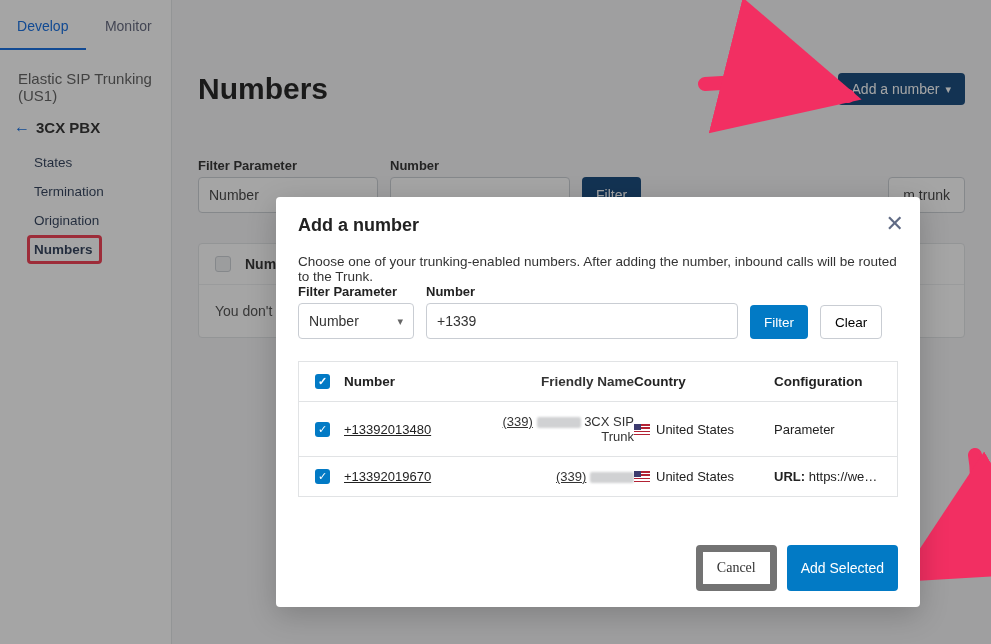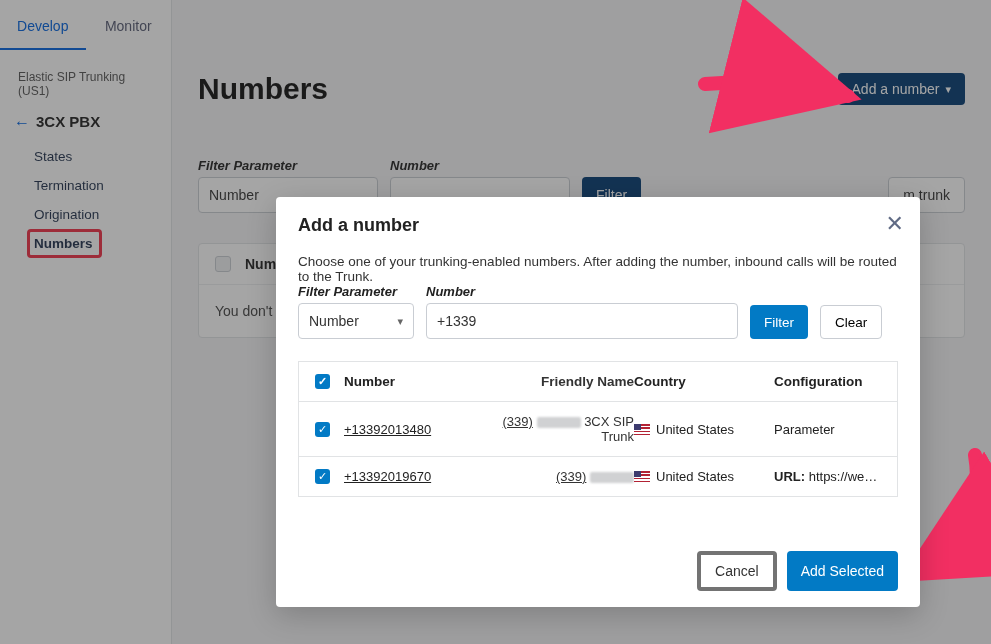--- a/index.html
+++ b/index.html
@@ -3,38 +3,38 @@
 <meta charset="utf-8">
 <style>
   * { box-sizing: border-box; }
   html, body { margin:0; padding:0; font-family: -apple-system, BlinkMacSystemFont, "Segoe UI", Helvetica, Arial, sans-serif; color:#222; }
   .app { width:991px; height:644px; position:relative; background:#0f766e; overflow:hidden; }
 
   .sidebar { position:absolute; left:0; top:0; width:172px; height:644px; background:#fff; border-right:1px solid #e1e3e5; }
   .tabs { display:flex; }
   .tab { flex:1; text-align:center; padding:18px 0 14px; font-size:14px; color:#565b73; cursor:pointer; }
   .tab.active { color:#0263e0; border-bottom:2px solid #0263e0; font-weight:500; }
-  .region { font-size:12px; color:#555; padding:20px 18px 8px; }
+  .region { font-size:15px; color:#555; padding:20px 18px 8px; }
   .crumb-row { display:flex; align-items:center; padding:6px 14px; }
   .back-arrow { color:#0263e0; font-size:16px; margin-right:6px; }
   .crumb { font-weight:700; font-size:15px; }
   .nav-list { padding:6px 0; }
   .nav-item { padding:7px 34px; font-size:13.5px; color:#1f304c; cursor:pointer; }
   .nav-item.highlight { position:relative; }
   .nav-item.highlight .hl-box { position:absolute; left:27px; top:0; right:auto; width:75px; height:100%; border:3px solid #f22f46; border-radius:4px; pointer-events:none;}
   .nav-item.highlight span { font-weight:700; }
 
   .main { position:absolute; left:172px; right:0; top:0; bottom:0; background:#f4f4f6; padding:0 26px; }
   .page-header { display:flex; justify-content:space-between; align-items:center; margin-top:72px; }
   h1.page-title { font-size:30px; font-weight:800; margin:0; color:#111; }
   .btn-primary-dark { background:#043c73; color:#fff; border:none; border-radius:4px; padding:8px 14px; font-size:14px; display:inline-flex; align-items:center; cursor:pointer; }
   .btn-primary-dark .chev { margin-left:6px; font-size:11px; }
 
   .filters-row { display:flex; align-items:flex-end; margin-top:52px; gap:12px; }
-  .field-group label { display:block; font-size:13px; font-weight:700; margin-bottom:4px;font-style:italic; }
+  .field-group label { display:block; font-size:13px; font-weight:700; margin-bottom:4px; }
   .select-box, .text-box { height:36px; background:#fff; border:1px solid #c9cdd3; border-radius:4px; padding:0 10px; font-size:14px; color:#333; }
   .select-box { width:180px; display:flex; align-items:center; justify-content:space-between;}
   .text-box { width:180px; }
   .btn-block { height:36px; border-radius:4px; padding:0 14px; font-size:14px; cursor:pointer; }
   .btn-blue-filled { background:#043c73; color:#fff; border:none; }
   .open-trunk { margin-left:auto; height:36px; padding:0 14px; border:1px solid #c9cdd3; border-radius:4px; background:#fff; font-size:14px; color:#333;}
 
   .empty-card { margin-top:30px; border:1px solid #e1e3e5; border-radius:4px; background:#fff; }
   .empty-head { display:flex; align-items:center; padding:12px 16px; border-bottom:1px solid #eceef0; }
   .chk-placeholder { width:16px; height:16px; border:1px solid #c9cdd3; border-radius:3px; margin-right:14px; background:#f0f1f3;}
@@ -61,21 +61,21 @@
   .chk::after { content:"✓"; color:#fff; font-size:11px; line-height:1;}
   .c-num { width:130px; text-decoration:underline; color:#222;}
   .c-fname { width:160px; color:#333;text-align:right;}
   .c-fname .redact { display:inline-block; width:44px; height:11px; background:#d0d1d3; filter:blur(1px); vertical-align:middle; border-radius:2px;}
   .c-country { width:140px; display:flex; align-items:center; gap:6px;}
   .flag { width:16px; height:11px; background: linear-gradient(180deg,#b22234 0 15%, #fff 15% 30%, #b22234 30% 45%, #fff 45% 60%, #b22234 60% 75%, #fff 75% 90%, #b22234 90% 100%); position:relative; display:inline-block;}
   .flag::before { content:""; position:absolute; left:0; top:0; width:7px; height:6px; background:#3c3b6e;}
   .c-config { flex:1; white-space:nowrap; overflow:hidden; text-overflow:ellipsis;}
   .modal-foot { position:absolute; right:22px; bottom:16px; display:flex; gap:10px;}
   .add-sel { background:#027ac5; color:#fff; border:none; border-radius:4px; padding:8px 14px; font-size:14px; cursor:pointer;}
-  .cancel { background:#fff; border:4px solid #737373; border-radius:4px; padding:8px 14px; font-size:14px; cursor:pointer; color:#333;}
+  .cancel { background:#fff; border:7px solid #737373; border-radius:4px; padding:8px 14px; font-size:14px; cursor:pointer; color:#333;font-family:Liberation Serif, serif;}
 
   
   .arrow { position:absolute; pointer-events:none; }
   .arrow svg { overflow:visible; }
 
 </style>
 </head>
 <body>
 
 <div class="app">

